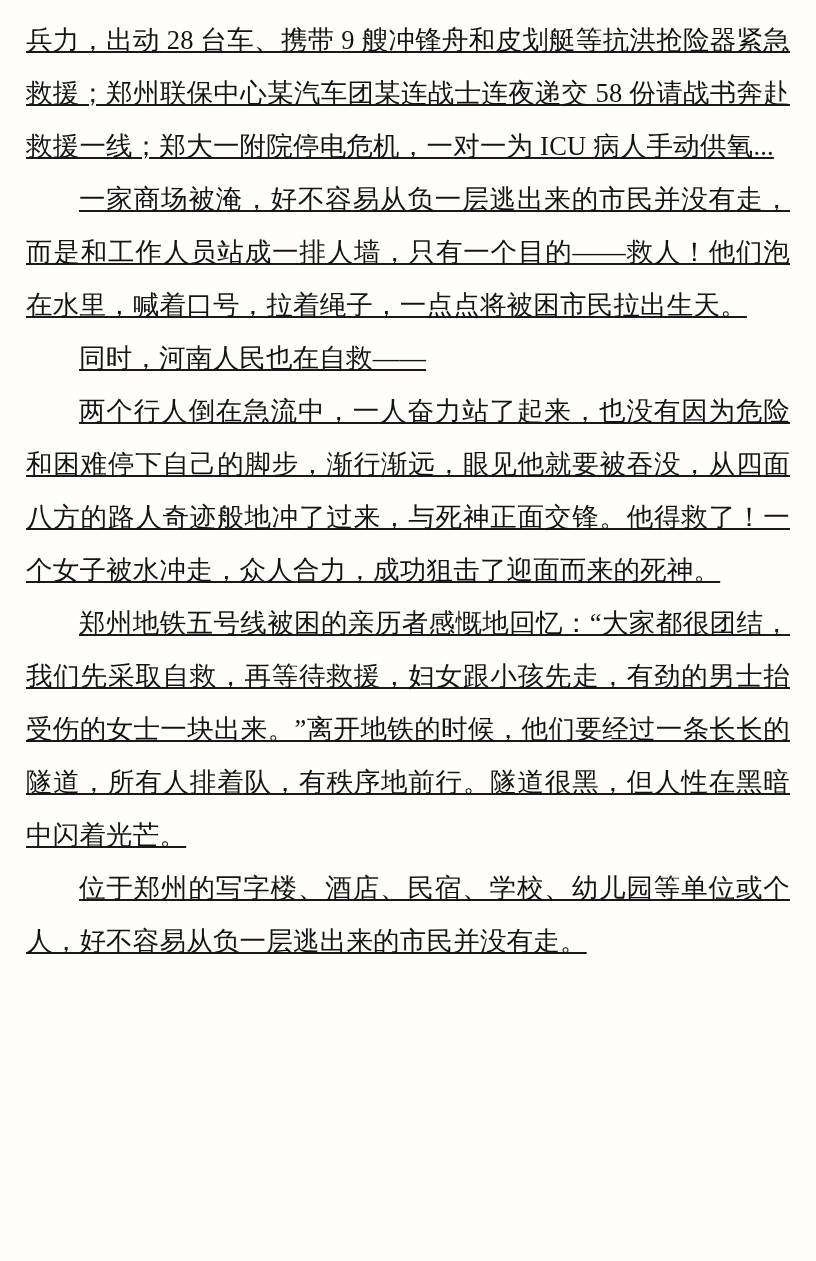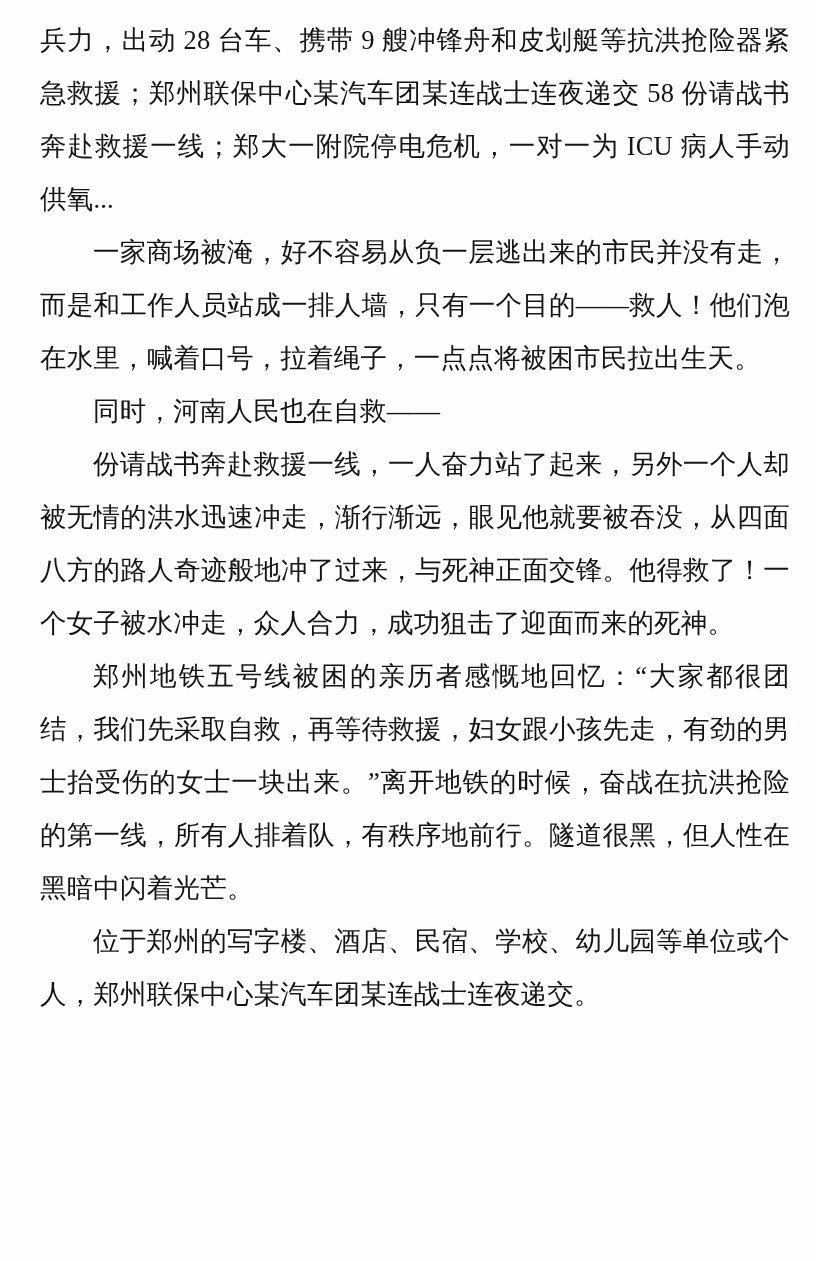--- a/index.html
+++ b/index.html
@@ -11,22 +11,23 @@
     height: 1261px;
     background: #ffffff;
     font-family: "Liberation Serif", "DejaVu Serif", serif;
     color: #1a1a1a;
     overflow: hidden;
   }
   .page {
     box-sizing: border-box;
     width: 816px;
     height: 1261px;
-    padding: 14px 26px 0 40px;
+    padding: 14px 26px 0 26px;
     background: #fffefc;
+    text-decoration: underline;
   }
   .doc-body {
     font-size: 26.5px;
     line-height: 53px;
     letter-spacing: 0.2px;
     text-align: justify;
     text-justify: inter-ideograph;
     color: #141414;
   }
   .para {
@@ -38,17 +39,17 @@
   }
 </style>
 </head>
 <body>
 
 <div class="page">
   <div class="doc-body">
     <p class="para no-indent">兵力，出动 28 台车、携带 9 艘冲锋舟和皮划艇等抗洪抢险器紧急救援；郑州联保中心某汽车团某连战士连夜递交 58 份请战书奔赴救援一线；郑大一附院停电危机，一对一为 ICU 病人手动供氧...</p>
     <p class="para">一家商场被淹，好不容易从负一层逃出来的市民并没有走，而是和工作人员站成一排人墙，只有一个目的——救人！他们泡在水里，喊着口号，拉着绳子，一点点将被困市民拉出生天。</p>
     <p class="para">同时，河南人民也在自救——</p>
-    <p class="para">份请战书奔赴救援一线，一人奋力站了起来，另外一个人却被无情的洪水迅速冲走，渐行渐远，眼见他就要被吞没，从四面八方的路人奇迹般地冲了过来，与死神正面交锋。他得救了！一个女子被水冲走，众人合力，成功狙击了迎面而来的死神。</p>
-    <p class="para">郑州地铁五号线被困的亲历者感慨地回忆：“大家都很团结，我们先采取自救，再等待救援，妇女跟小孩先走，有劲的男士抬受伤的女士一块出来。”离开地铁的时候，奋战在抗洪抢险的第一线，所有人排着队，有秩序地前行。隧道很黑，但人性在黑暗中闪着光芒。</p>
-    <p class="para">位于郑州的写字楼、酒店、民宿、学校、幼儿园等单位或个人，郑州联保中心某汽车团某连战士连夜递交。</p>
+    <p class="para">两个行人倒在急流中，一人奋力站了起来，也没有因为危险和困难停下自己的脚步，渐行渐远，眼见他就要被吞没，从四面八方的路人奇迹般地冲了过来，与死神正面交锋。他得救了！一个女子被水冲走，众人合力，成功狙击了迎面而来的死神。</p>
+    <p class="para">郑州地铁五号线被困的亲历者感慨地回忆：“大家都很团结，我们先采取自救，再等待救援，妇女跟小孩先走，有劲的男士抬受伤的女士一块出来。”离开地铁的时候，他们要经过一条长长的隧道，所有人排着队，有秩序地前行。隧道很黑，但人性在黑暗中闪着光芒。</p>
+    <p class="para">位于郑州的写字楼、酒店、民宿、学校、幼儿园等单位或个人，好不容易从负一层逃出来的市民并没有走。</p>
   </div>
 </div>
 
 </body></html>

